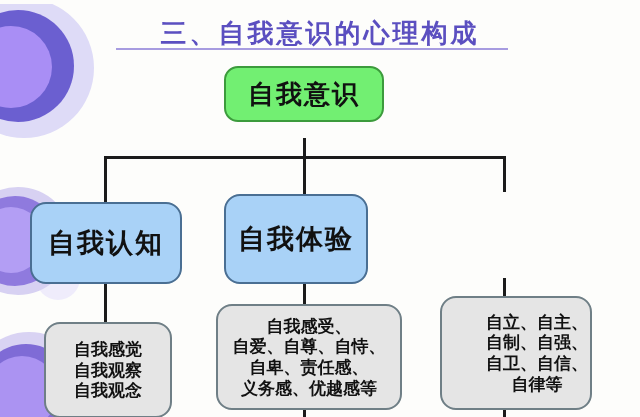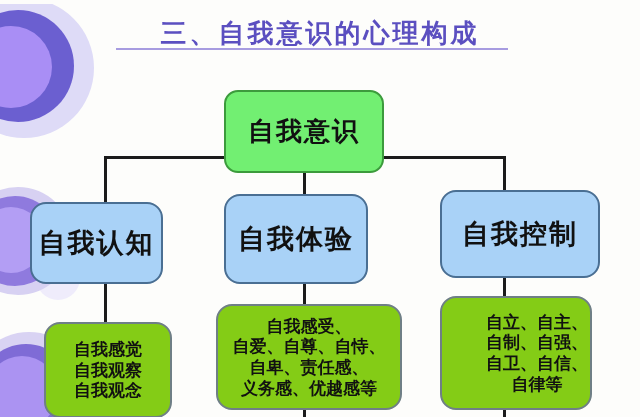--- a/index.html
+++ b/index.html
@@ -95,36 +95,36 @@
     letter-spacing: 2px;
   }
   .node-mid {
     background: #a9d2f7;
     border: 2px solid #4a6f93;
     border-radius: 16px;
     font-size: 27px;
     letter-spacing: 2px;
   }
   .node-leaf {
-    background: #84cc16;
+    background: #e5e5e5;
     border: 2px solid #6f7f86;
     border-radius: 16px;
     font-size: 17px;
     line-height: 1.22;
     letter-spacing: 0px;
     padding: 4px 2px;
   }
   .node-leaf .leaf-lines {
     white-space: pre-line;
   }
 
   
-  #root-node  { left: 224px; top: 62px;  width: 160px; height: 83px; margin-top: 24px; }
+  #root-node  { left: 224px; top: 62px;  width: 160px; height: 56px; }
 
-  #mid-left   { left: 30px;  top: 198px; width: 133px; height: 82px; }
+  #mid-left   { left: 30px;  top: 198px; width: 152px; height: 82px; }
   #mid-center { left: 224px; top: 190px; width: 144px; height: 90px; }
   #mid-right  { left: 440px; top: 186px; width: 160px; height: 88px; }
 
   #leaf-left   { left: 44px;  top: 318px; width: 128px; height: 96px; }
   #leaf-center { left: 216px; top: 300px; width: 186px; height: 106px; }
   #leaf-right  { left: 440px; top: 292px; width: 152px; height: 114px; padding-left: 44px; }
 </style>
 </head>
 <body>
 
@@ -164,23 +164,20 @@
   <div id="root-node" class="node node-root">
     <span>自我意识</span>
   </div>
 
   <div id="mid-left" class="node node-mid">
     <span>自我认知</span>
   </div>
   <div id="mid-center" class="node node-mid">
     <span>自我体验</span>
   </div>
-  <div id="mid-right" class="node node-mid">
-    <span>自我控制</span>
-  </div>
 
   <div id="leaf-left" class="node node-leaf">
     <span class="leaf-lines">自我感觉
 自我观察
 自我观念</span>
   </div>
   <div id="leaf-center" class="node node-leaf">
     <span class="leaf-lines">自我感受、
 自爱、自尊、自恃、
 自卑、责任感、

